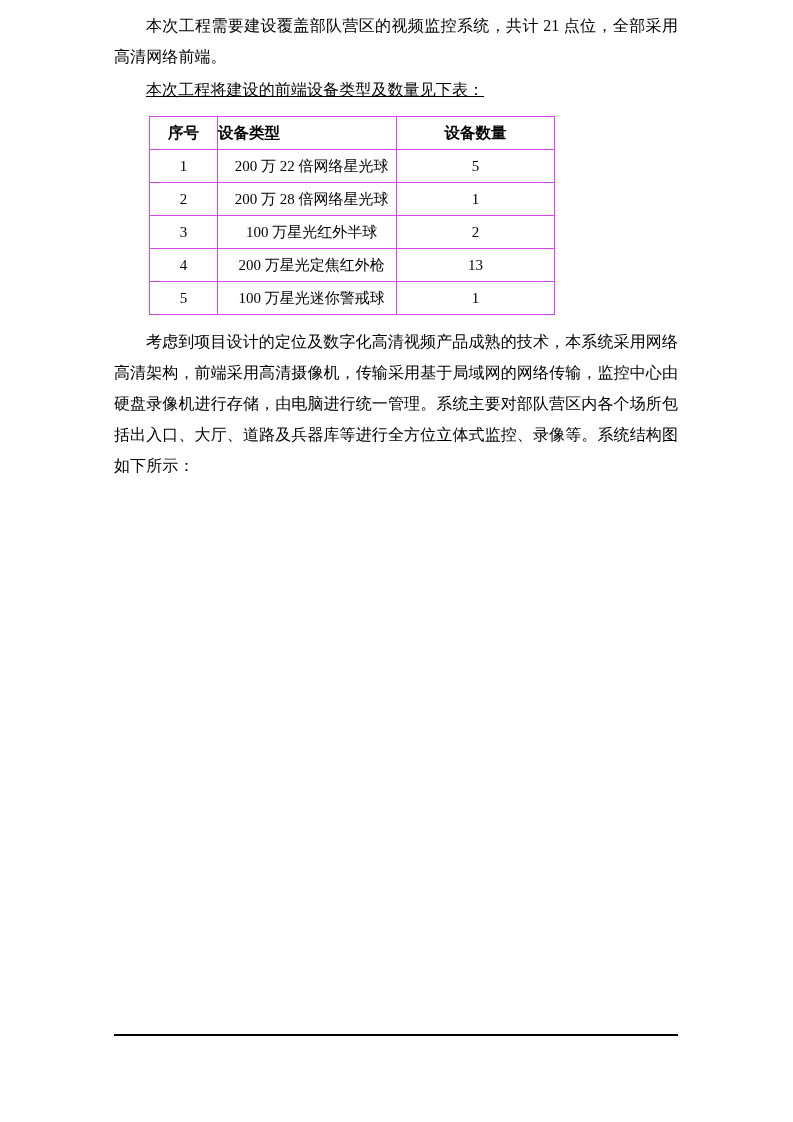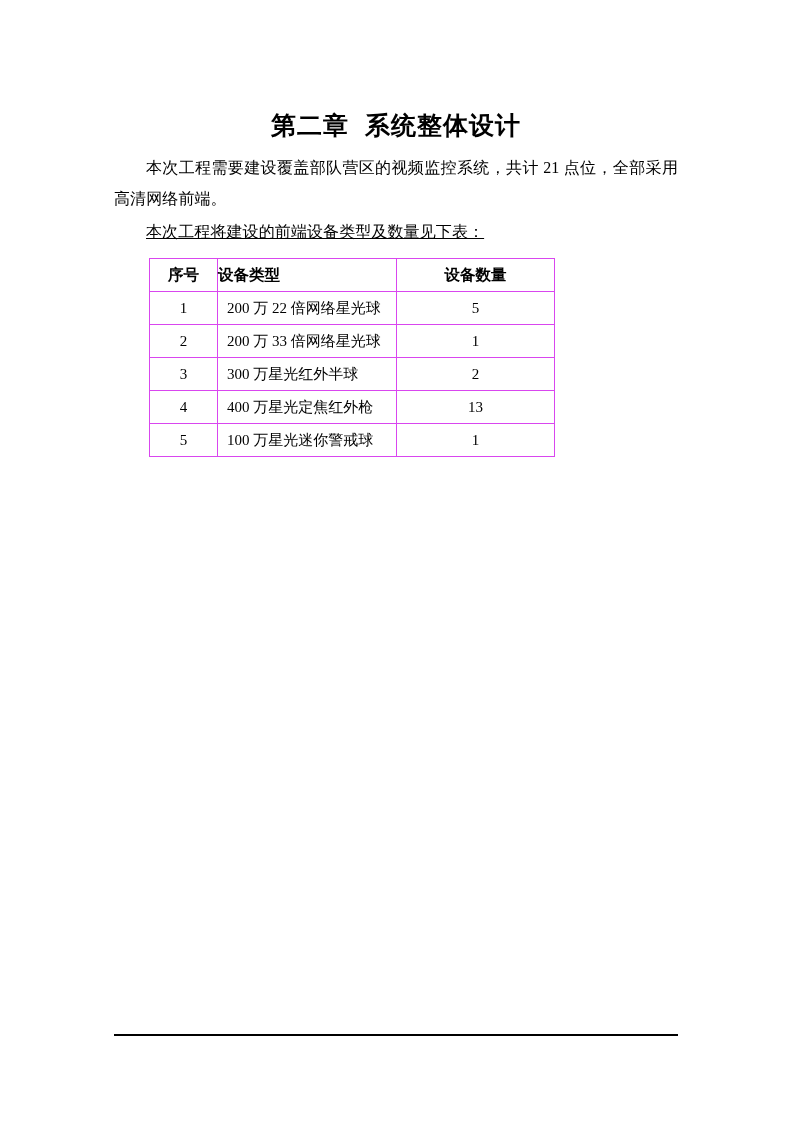--- a/index.html
+++ b/index.html
@@ -88,41 +88,40 @@
     font-weight: normal;
     padding: 0;
   }
   table.device-table thead th {
     font-family: "Liberation Sans", "DejaVu Sans", sans-serif;
     font-weight: bold;
     font-size: 15.5px;
     text-align: center;
   }
   .col-idx   { width: 67px;  text-align: center; }
-  .col-type  { width: 178px; text-align: left; padding-left: 9px !important; }
+  .col-type  { width: 178px; text-align: center; padding-left: 9px !important; }
   .col-count { width: 157px; text-align: center; }
 
   
   .footer-rule {
     position: absolute;
     left: 114px;
     top: 1034px;
     width: 564px;
     height: 0;
     border-top: 2px solid #000000;
   }
 </style>
 </head>
 <body>
 
 <div class="page">
 
   <div class="content">
 
-    <h1 class="chapter-title">第二章  系统整体设计</h1>
 
 
     <p class="body-text indent pt-a">本次工程需要建设覆盖部队营区的视频监控系统，共计 21 点位，全部采用高清网络前端。</p>
 
     <p class="body-text indent pt-b">本次工程将建设的前端设备类型及数量见下表：</p>
 
     <div class="table-wrap">
       <table class="device-table">
         <thead>
           <tr>
@@ -132,43 +131,44 @@
           </tr>
         </thead>
         <tbody>
           <tr>
             <td class="col-idx">1</td>
             <td class="col-type">200 万 22 倍网络星光球</td>
             <td class="col-count">5</td>
           </tr>
           <tr>
             <td class="col-idx">2</td>
-            <td class="col-type">200 万 33 倍网络星光球</td>
+            <td class="col-type">200 万 28 倍网络星光球</td>
             <td class="col-count">1</td>
           </tr>
           <tr>
             <td class="col-idx">3</td>
-            <td class="col-type">300 万星光红外半球</td>
+            <td class="col-type">100 万星光红外半球</td>
             <td class="col-count">2</td>
           </tr>
           <tr>
             <td class="col-idx">4</td>
-            <td class="col-type">400 万星光定焦红外枪</td>
+            <td class="col-type">200 万星光定焦红外枪</td>
             <td class="col-count">13</td>
           </tr>
           <tr>
             <td class="col-idx">5</td>
             <td class="col-type">100 万星光迷你警戒球</td>
             <td class="col-count">1</td>
           </tr>
         </tbody>
       </table>
     </div>
 
 
 
 
+    <p class="body-text indent pt-d">考虑到项目设计的定位及数字化高清视频产品成熟的技术，本系统采用网络高清架构，前端采用高清摄像机，传输采用基于局域网的网络传输，监控中心由硬盘录像机进行存储，由电脑进行统一管理。系统主要对部队营区内各个场所包括出入口、大厅、道路及兵器库等进行全方位立体式监控、录像等。系统结构图如下所示：</p>
 
   </div>
 
   <div class="footer-rule"></div>
 
 </div>
 
 </body></html>

